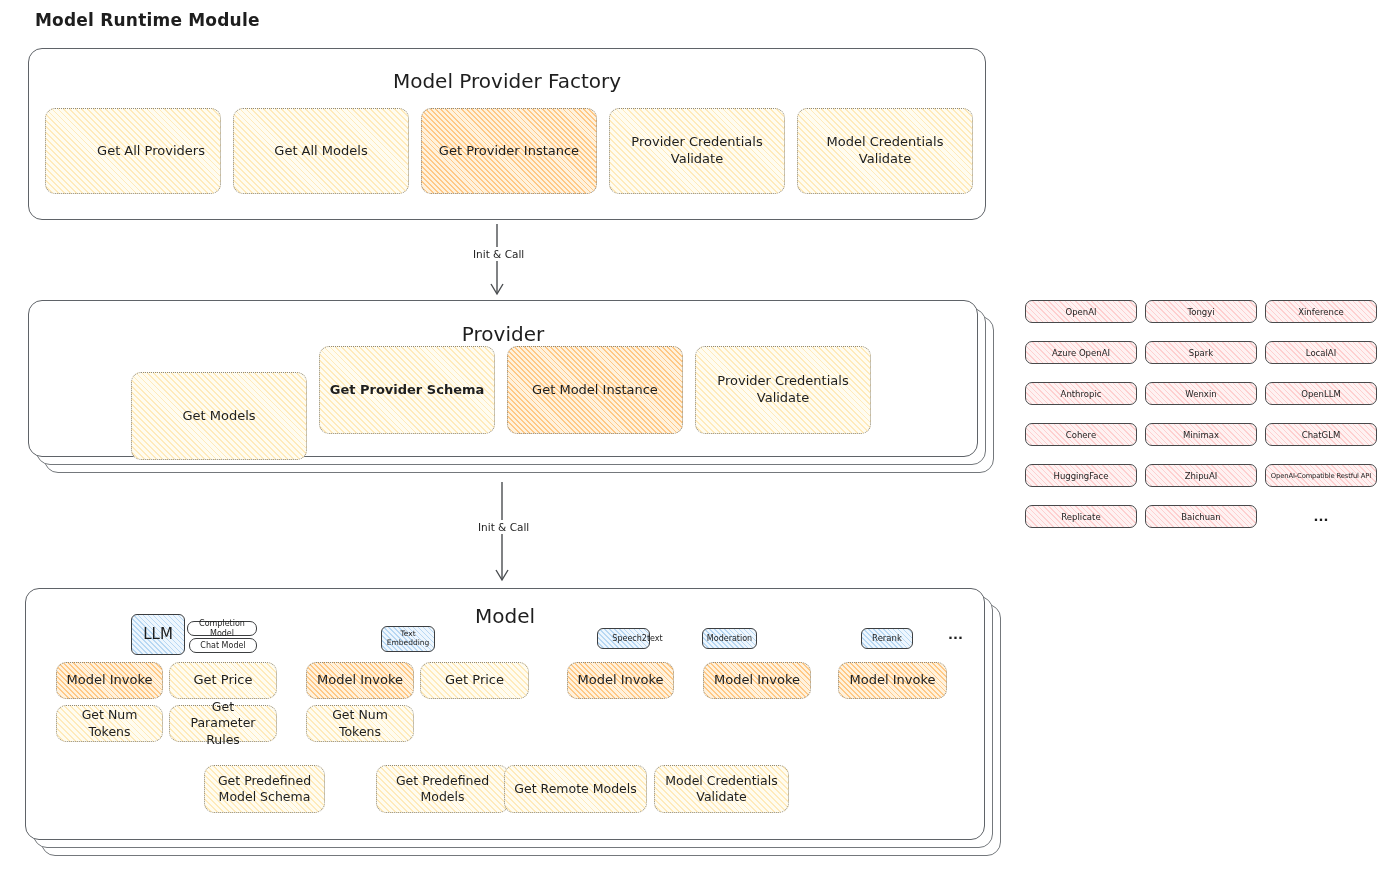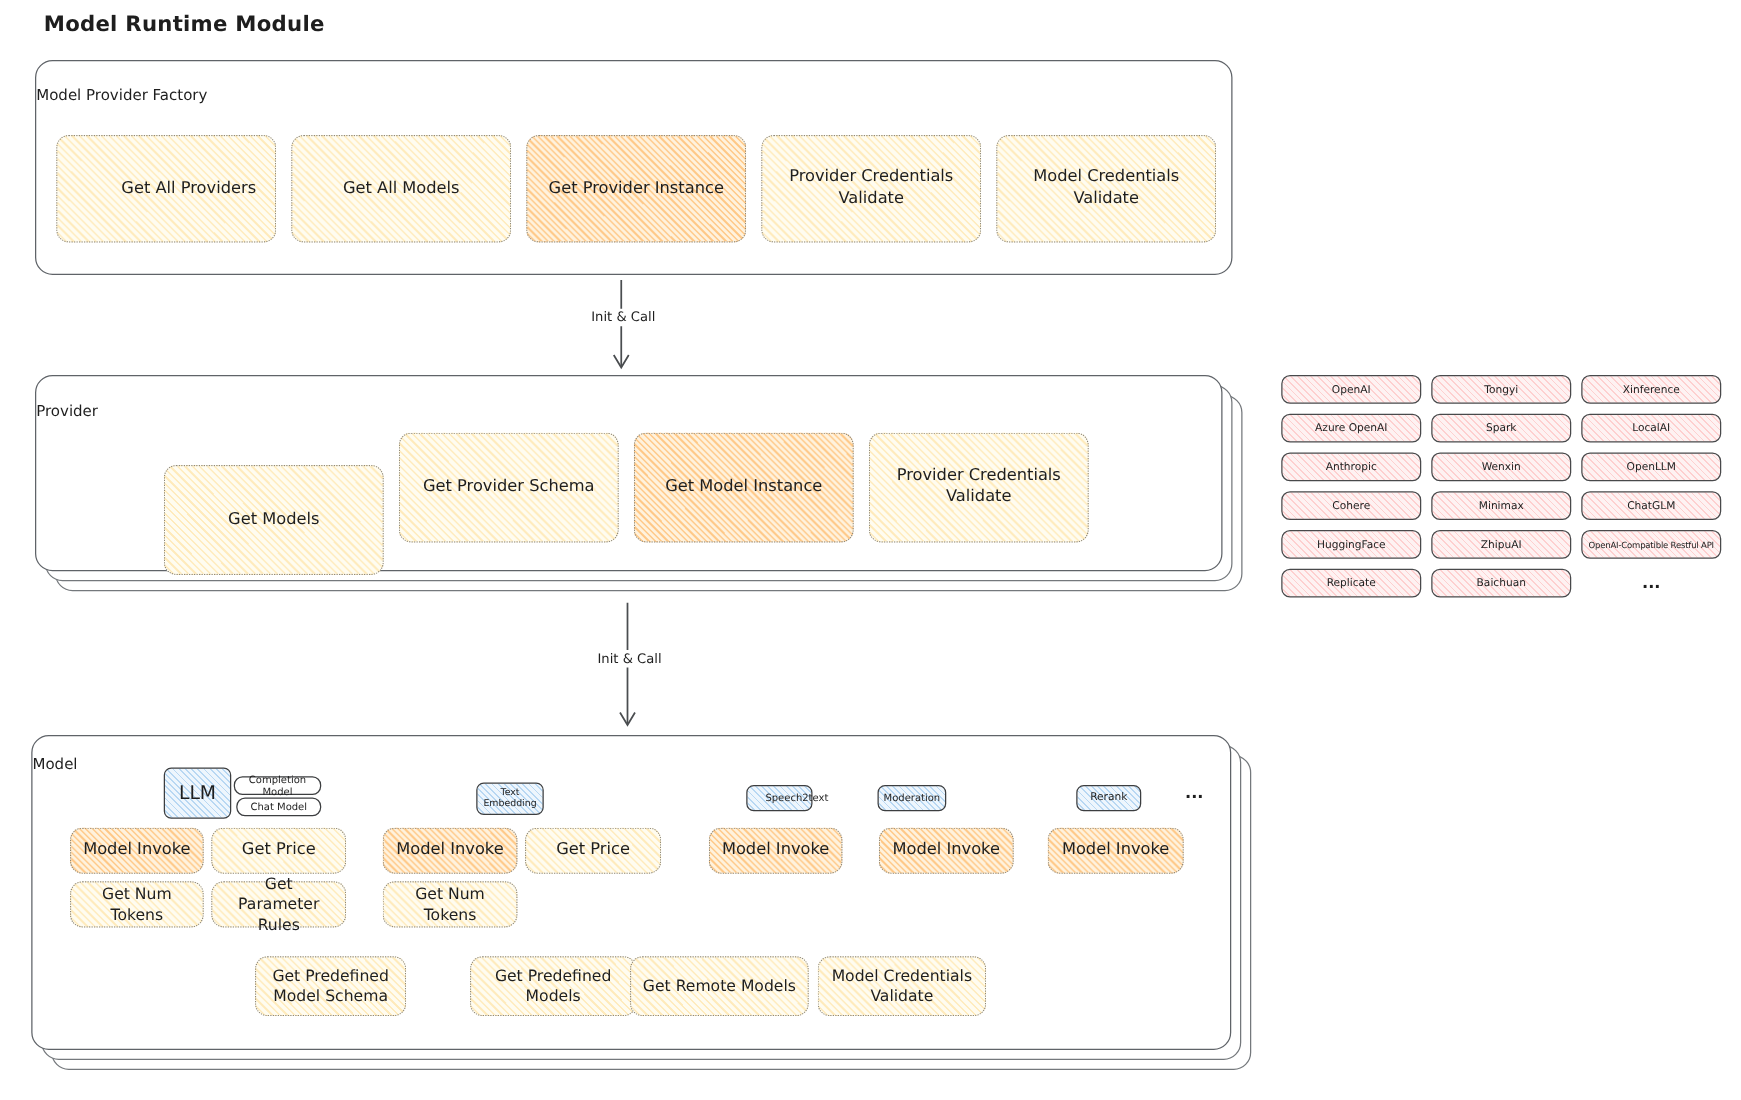--- a/index.html
+++ b/index.html
@@ -4,35 +4,35 @@
 <style>
   * { box-sizing: border-box; margin: 0; padding: 0; }
   body { background: #fff; font-family: "DejaVu Sans", "Liberation Sans", sans-serif; color: #1e1e1e; }
   #canvas { position: relative; width: 1393px; height: 880px; background: #ffffff; overflow: hidden; }
 
   .page-title { position: absolute; left: 35px; top: 10px; font-size: 17px; font-weight: 600; letter-spacing: .2px; }
 
   
   .panel { position: absolute; background: #fff; border: 1.4px solid #5f6368; border-radius: 14px; }
   .ghost { position: absolute; background: #fff; border: 1.2px solid #74787c; border-radius: 14px; }
-  .panel-title { position: absolute; left: 0; right: 0; font-size: 12px; }
+  .panel-title { position: absolute; left: 0; right: 0; text-align: center; font-size: 20px; }
 
   
   .node { position: absolute; display: flex; align-items: center; justify-content: center;
           text-align: center; border: 1.6px dotted #8f897a; border-radius: 10px;
           font-size: 13px; line-height: 1.3; padding: 2px 8px; }
   .fill-yellow { background-color: #fffcf0;
     background-image: repeating-linear-gradient(45deg, rgba(255,206,100,0.38) 0px, rgba(255,206,100,0.38) 1.3px, transparent 1.3px, transparent 4.2px); }
   .fill-orange { background-color: #fff2dd;
     background-image: repeating-linear-gradient(45deg, rgba(255,158,48,0.50) 0px, rgba(255,158,48,0.50) 1.3px, transparent 1.3px, transparent 3.6px); }
 
   
   .providers-grid { position: absolute; left: 1025px; top: 300px; display: grid;
     grid-template-columns: repeat(3, 112px); grid-template-rows: repeat(6, 23px);
-    gap: 8px 8px; grid-auto-flow: column; }
+    gap: 18px 8px; grid-auto-flow: column; }
   .chip { display: flex; align-items: center; justify-content: center; border: 1.1px solid #48494b;
     border-radius: 7px; font-size: 8.5px; white-space: nowrap; overflow: hidden;
     background-color: #fef2f2;
     background-image: repeating-linear-gradient(45deg, rgba(255,128,128,0.30) 0px, rgba(255,128,128,0.30) 1px, transparent 1px, transparent 3.8px); }
   .chip.small-text { font-size: 6.8px; letter-spacing: -0.15px; }
   .chip.more { border: none; background: none; font-size: 13px; font-weight: 600; }
 
   
   .tag { position: absolute; display: flex; align-items: center; justify-content: center;
     text-align: center; border: 1.1px solid #3c3e40; border-radius: 6px; font-size: 8px; line-height: 1.15; }
@@ -65,21 +65,21 @@
     <line x1="11" y1="0" x2="11" y2="69" stroke="#4a4d50" stroke-width="1.4"></line>
     <path d="M5 60 L11 70 L17 60" fill="none" stroke="#4a4d50" stroke-width="1.4"></path>
   </svg>
   <div class="arrow-label" style="left:469px; top:247px;">Init &amp; Call</div>
 
   <div class="ghost" style="left:44px; top:316px; width:950px; height:157px;"></div>
   <div class="ghost" style="left:36px; top:308px; width:950px; height:157px;"></div>
   <div class="panel" style="left:28px; top:300px; width:950px; height:157px;padding-left:32px;">
     <div class="panel-title" style="top:21px;">Provider</div>
     <div class="node fill-yellow" style="left:102px; top:45px; width:176px; height:88px;margin-top:26px;">Get Models</div>
-    <div class="node fill-yellow" style="left:290px; top:45px; width:176px; height:88px;">Get Provider Schema</div>
+    <div class="node fill-yellow" style="left:290px; top:45px; width:176px; height:88px;font-weight:bold;">Get Provider Schema</div>
     <div class="node fill-orange" style="left:478px; top:45px; width:176px; height:88px;">Get Model Instance</div>
     <div class="node fill-yellow" style="left:666px; top:45px; width:176px; height:88px;">Provider Credentials Validate</div>
   </div>
 
   <div class="providers-grid">
     <div class="chip">OpenAI</div>
     <div class="chip">Azure OpenAI</div>
     <div class="chip">Anthropic</div>
     <div class="chip">Cohere</div>
     <div class="chip">HuggingFace</div>

